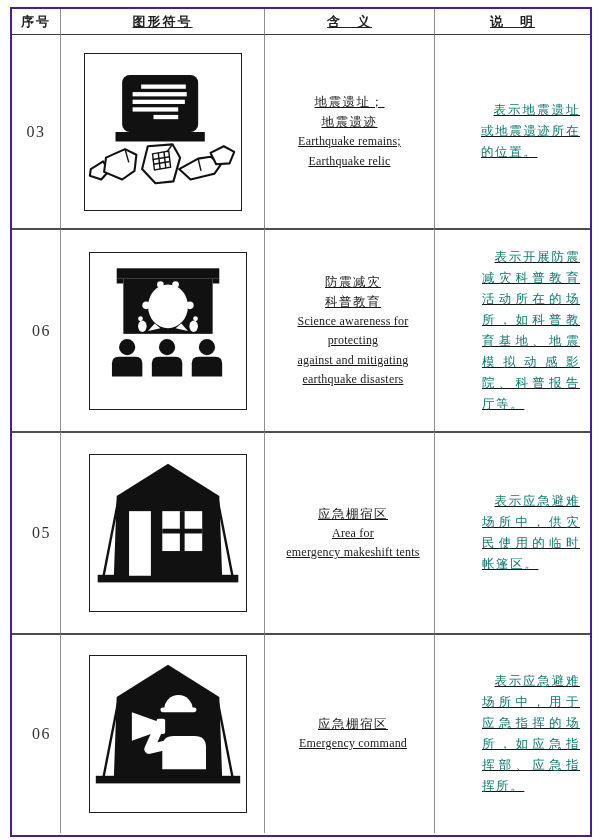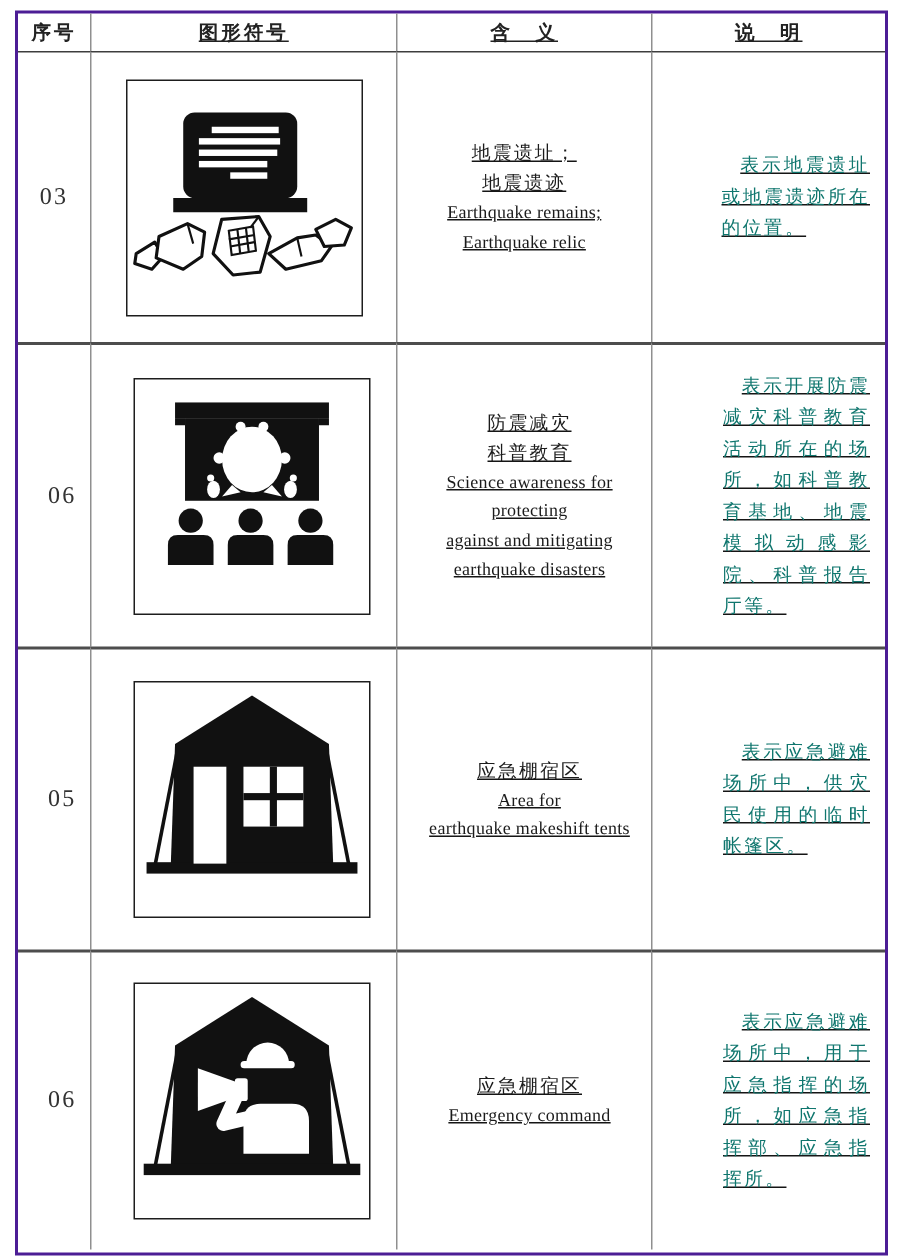--- a/index.html
+++ b/index.html
@@ -158,21 +158,21 @@
         <g fill="#111">
           <rect x="92.5" y="57" width="5" height="42"></rect>
           <rect x="74" y="75.5" width="42" height="5"></rect>
         </g>
       </svg>
     </div>
   </div>
   <div class="cell vline hline meaning">
     <div class="m-zh">应急棚宿区</div>
     <div class="m-en">Area for</div>
-    <div class="m-en">earthquake makeshift tents</div>
+    <div class="m-en">emergency makeshift tents</div>
   </div>
   <div class="cell vline hline desc">
     <div class="desc-inner">表示应急避难场所中，供灾民使用的临时帐篷区。</div>
   </div>
 
   <div class="cell no-cell hline">06</div>
   <div class="cell vline hline">
     <div class="symbox">
       <svg width="152" height="152" viewBox="0 0 160 160">
         <g stroke="#111" stroke-width="2.5">

